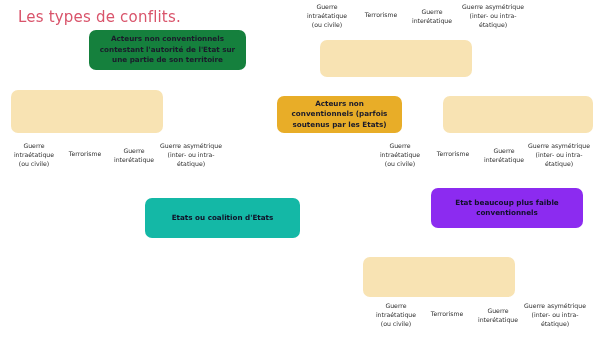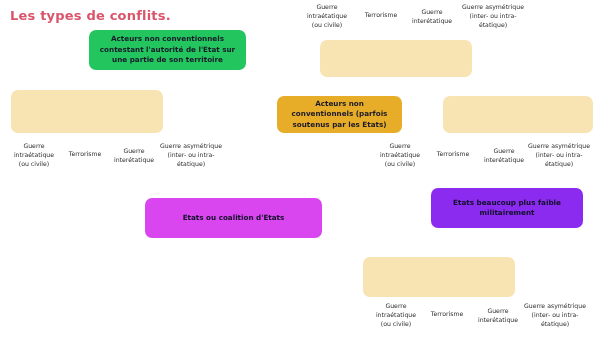--- a/index.html
+++ b/index.html
@@ -19,24 +19,25 @@
     position: absolute;
     left: 0; top: 0;
     width: 600px;
     height: 338px;
     background: #ffffff;
   }
 
   .title {
     position: absolute;
     font-family: "DejaVu Sans", sans-serif;
-    font-size: 13px;
-    font-weight: 700;
+    font-size: 15px;
+    font-weight: 400;
     letter-spacing: 0.2px;
     white-space: nowrap;
+    margin-left: 8px;
   }
 
   .box {
     position: absolute;
     box-sizing: border-box;
     border-radius: 7px;
     display: flex;
     align-items: center;
     justify-content: center;
     text-align: center;
@@ -68,34 +69,34 @@
   }
 </style>
 </head>
 <body style="background: rgb(255, 255, 255);">
 
 <div id="stage" style="background: rgb(255, 255, 255);">
 
   <div class="title" style="color: rgb(217, 84, 107); left: 10px; top: 8px;">Les types de conflits.</div>
 
   <div id="boxes-layer">
-      <div class="box" style="left: 89px; top: 30px; width: 157px; height: 40px; background: #22c55e;">
+      <div class="box" style="left: 89px; top: 30px; width: 157px; height: 40px; background: #15803d;">
         <div class="box-text">Acteurs non conventionnels contestant l'autorité de l'Etat sur une partie de son territoire</div>
       </div>
       <div class="box empty" style="left: 320px; top: 40px; width: 152px; height: 37px; background: rgb(248, 227, 179);"></div>
       <div class="box empty" style="left: 11px; top: 90px; width: 152px; height: 43px; background: rgb(248, 227, 179);"></div>
       <div class="box" style="left: 245px; top: 96px; width: 125px; height: 37px; background: rgb(232, 173, 40); margin-left: 32px;">
         <div class="box-text">Acteurs non conventionnels (parfois soutenus par les Etats)</div>
       </div>
       <div class="box empty" style="left: 443px; top: 96px; width: 150px; height: 37px; background: rgb(248, 227, 179);"></div>
-      <div class="box" style="left: 145px; top: 198px; width: 177px; height: 40px; background: #d946ef;">
+      <div class="box" style="left: 145px; top: 198px; width: 155px; height: 40px; background: #14b8a6;">
         <div class="box-text" style="color: rgb(16, 16, 40);">Etats ou coalition d'Etats</div>
       </div>
       <div class="box" style="left: 431px; top: 188px; width: 152px; height: 40px; background: rgb(140, 43, 240);">
-        <div class="box-text" style="color: rgb(16, 16, 40);">Etats beaucoup plus faible militairement</div>
+        <div class="box-text" style="color: rgb(16, 16, 40);">Etat beaucoup plus faible conventionnels</div>
       </div>
       <div class="box empty" style="left: 363px; top: 257px; width: 152px; height: 40px; background: rgb(248, 227, 179);"></div>
     </div>
   <div id="labels-layer">
       <div class="label-row" style="left: 296px; top: 3px; width: 230px; position: absolute; height: 30px;">
         <div class="label-cell" style="position: absolute; left: 0px; top: 0px; width: 62px;">Guerre
 intraétatique
 (ou civile)</div>
         <div class="label-cell" style="position: absolute; left: 62px; top: 8px; width: 46px;">Terrorisme</div>
         <div class="label-cell" style="position: absolute; left: 108px; top: 5px; width: 56px;">Guerre

